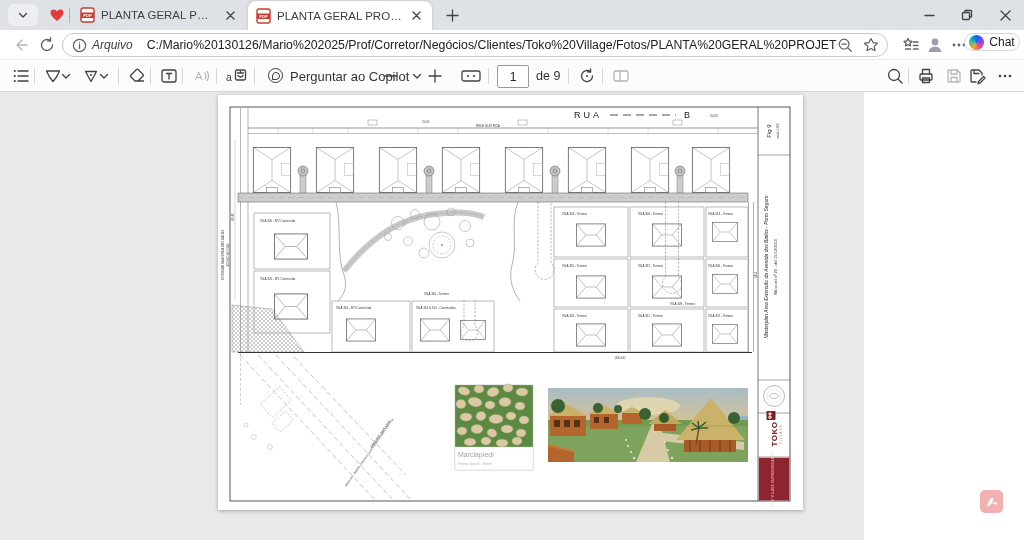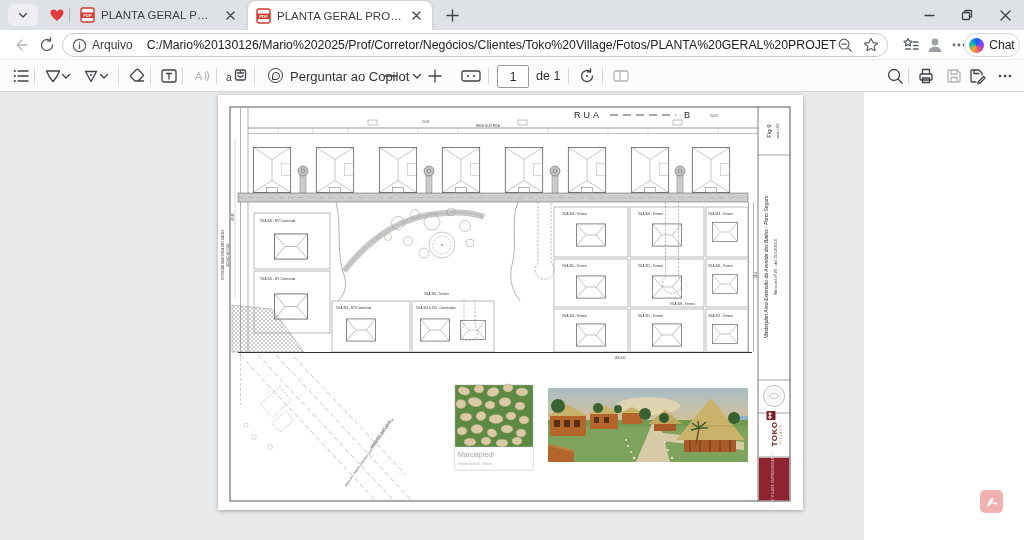--- a/index.html
+++ b/index.html
@@ -14,23 +14,23 @@
   .tab.active{left:248px;width:184px;height:29px;top:1px;background:#fff;border-radius:8px 8px 0 0;box-shadow:0 0 3px rgba(0,0,0,.18);}
   .tab-title{font-size:11.5px;color:#3d4043;white-space:nowrap;overflow:hidden;text-overflow:ellipsis;flex:1;margin:0 6px;}
   .tab-close{width:16px;height:16px;display:flex;align-items:center;justify-content:center;border-radius:4px;flex:none;}
   .newtab-btn{position:absolute;left:440px;top:5px;width:24px;height:20px;display:flex;align-items:center;justify-content:center;}
   .wincontrols{position:absolute;right:0;top:0;height:30px;display:flex;}
   .winbtn{width:38px;height:30px;display:flex;align-items:center;justify-content:center;color:#3b3b3b;}
   
   .navbar{position:absolute;left:0;top:30px;width:1024px;height:30px;background:#fff;border-bottom:1px solid #ececec;box-sizing:border-box;}
   .nav-ic{position:absolute;top:6px;width:18px;height:18px;}
   .urlpill{position:absolute;left:62px;top:3px;width:826px;height:24px;border:1px solid #c7cace;border-radius:13px;box-sizing:border-box;display:flex;align-items:center;background:#fff;}
-  .scheme{font-size:12px;color:#3c4043;margin:0 14px 0 5px;}
+  .scheme{font-size:12px;color:#3c4043;margin:0 14px 0 5px;font-style:italic;}
   .url{font-size:12.3px;color:#202124;white-space:nowrap;overflow:hidden;flex:1;}
-  .chatpill{position:absolute;left:964px;top:3px;width:56px;height:24px;border:1px solid #d4d7db;border-radius:13px;box-sizing:border-box;display:flex;align-items:center;justify-content:center;gap:5px;background:#fff;}
+  .chatpill{position:absolute;left:964px;top:3px;width:56px;height:18px;border:1px solid #d4d7db;border-radius:13px;box-sizing:border-box;display:flex;align-items:center;justify-content:center;gap:5px;background:#fff;}
   .copilot-dot{width:15px;height:15px;border-radius:50%;background:conic-gradient(#0b64f4,#8a3ffc,#e84e8a,#f5a623,#19c0a8,#0b64f4);}
   .chatlabel{font-size:12px;color:#202124;}
   
   .pdfbar{position:absolute;left:0;top:60px;width:1024px;height:32px;background:#fcfcfd;border-bottom:1px solid #d4d6d9;box-sizing:border-box;}
   .pb-ic{position:absolute;top:7px;width:18px;height:18px;}
   .pb-sep{position:absolute;top:8px;width:1px;height:16px;background:#d6d6d6;}
   .copilot-ring{position:absolute;left:268px;top:8px;width:15px;height:15px;border:1.4px solid #3b3b3b;border-radius:50%;box-sizing:border-box;}
   .copilot-ring::after{content:"";position:absolute;left:3px;top:3px;width:6px;height:6px;border:1.2px solid #3b3b3b;border-radius:50% 50% 50% 0;}
   .pb-label{position:absolute;left:290px;top:9px;font-size:13px;color:#333;}
   .pageinput{position:absolute;left:497px;top:5px;width:30px;height:21px;border:1px solid #9a9a9a;border-radius:2px;background:#fff;font-size:12px;color:#222;display:flex;align-items:center;justify-content:center;}
@@ -219,21 +219,21 @@
     <svg class="pb-ic" style="left:426px" viewBox="0 0 18 18">
         <path d="M3 9 H15 M9 3 V15" class="st2"></path>
       </svg>
     <svg class="pb-ic" style="left:460px;width:22px" viewBox="0 0 22 18">
         <rect x="2" y="4" width="18" height="10" rx="2" class="st2"></rect>
         <circle cx="8" cy="9" r="1.1" fill="#3f4145"></circle>
         <circle cx="14" cy="9" r="1.1" fill="#3f4145"></circle>
       </svg>
     <div class="pb-sep" style="left:488px"></div>
     <div class="pageinput">1</div>
-    <span class="pagecount">de 1</span>
+    <span class="pagecount">de 9</span>
     <div class="pb-sep" style="left:568px"></div>
     <svg class="pb-ic" style="left:578px" viewBox="0 0 18 18">
         <path d="M14.5 9 A5.5 5.5 0 1 1 12.4 4.7" class="st2"></path>
         <path d="M12.5 1.8 L12.6 5 L9.5 4.9" class="st2"></path>
         <circle cx="9" cy="9" r="1" fill="#3f4145"></circle>
       </svg>
     <div class="pb-sep" style="left:602px"></div>
     <svg class="pb-ic" style="left:612px" viewBox="0 0 18 18">
         <rect x="2" y="4" width="8" height="10" rx="1.5" stroke="#b5b5b5" stroke-width="1.3" fill="none"></rect>
         <rect x="8" y="4" width="8" height="10" rx="1.5" stroke="#b5b5b5" stroke-width="1.3" fill="#fff"></rect>

